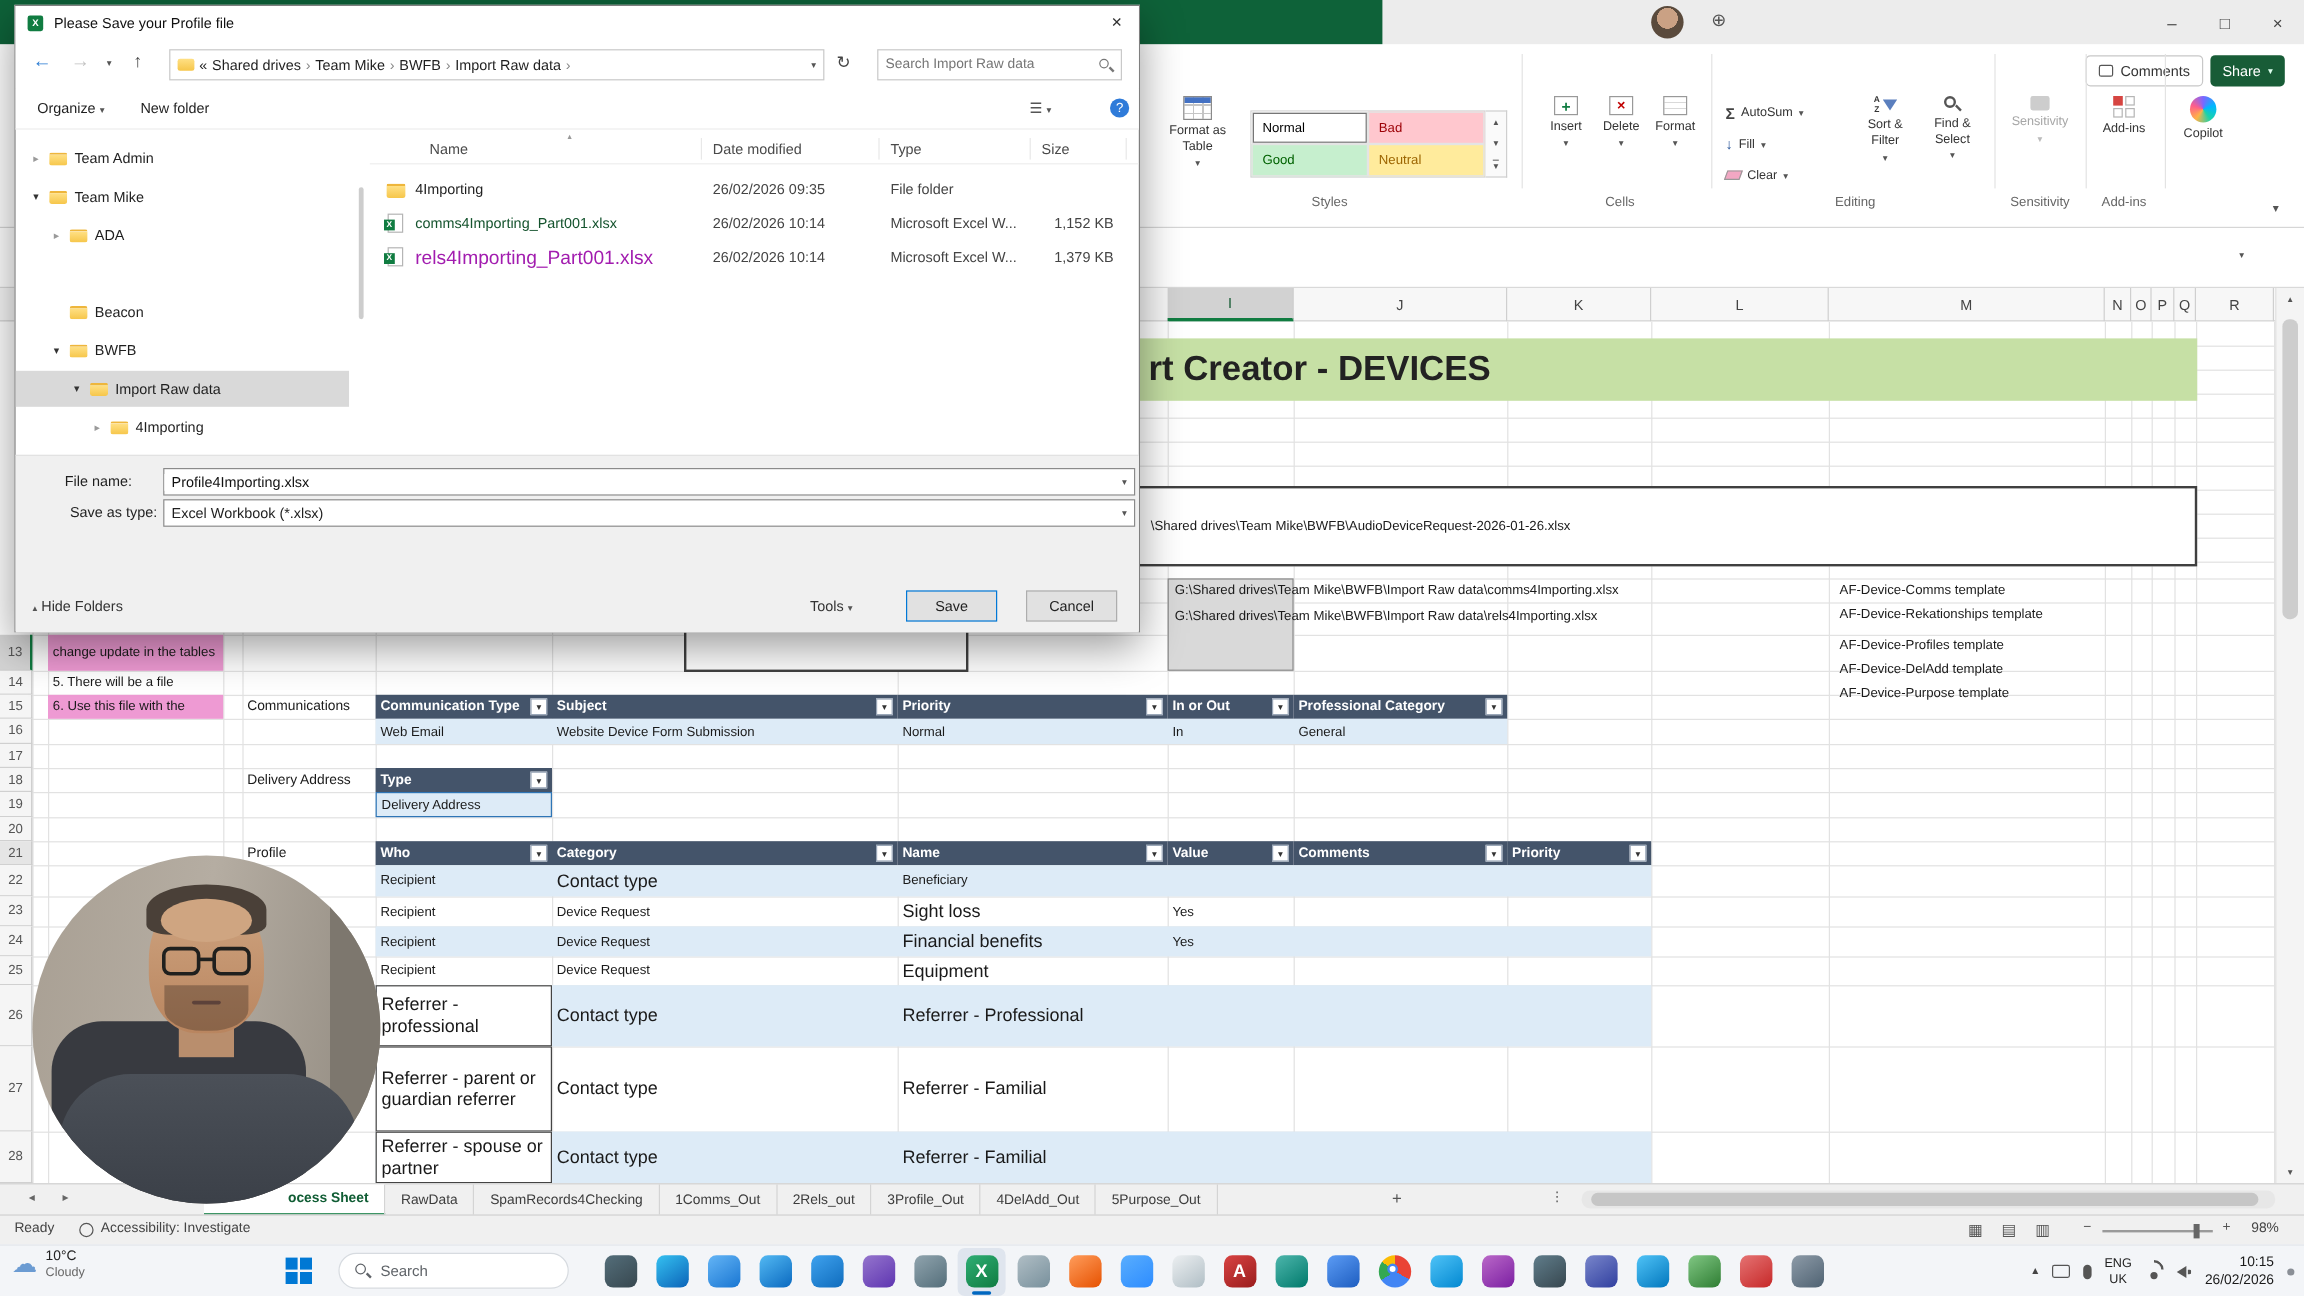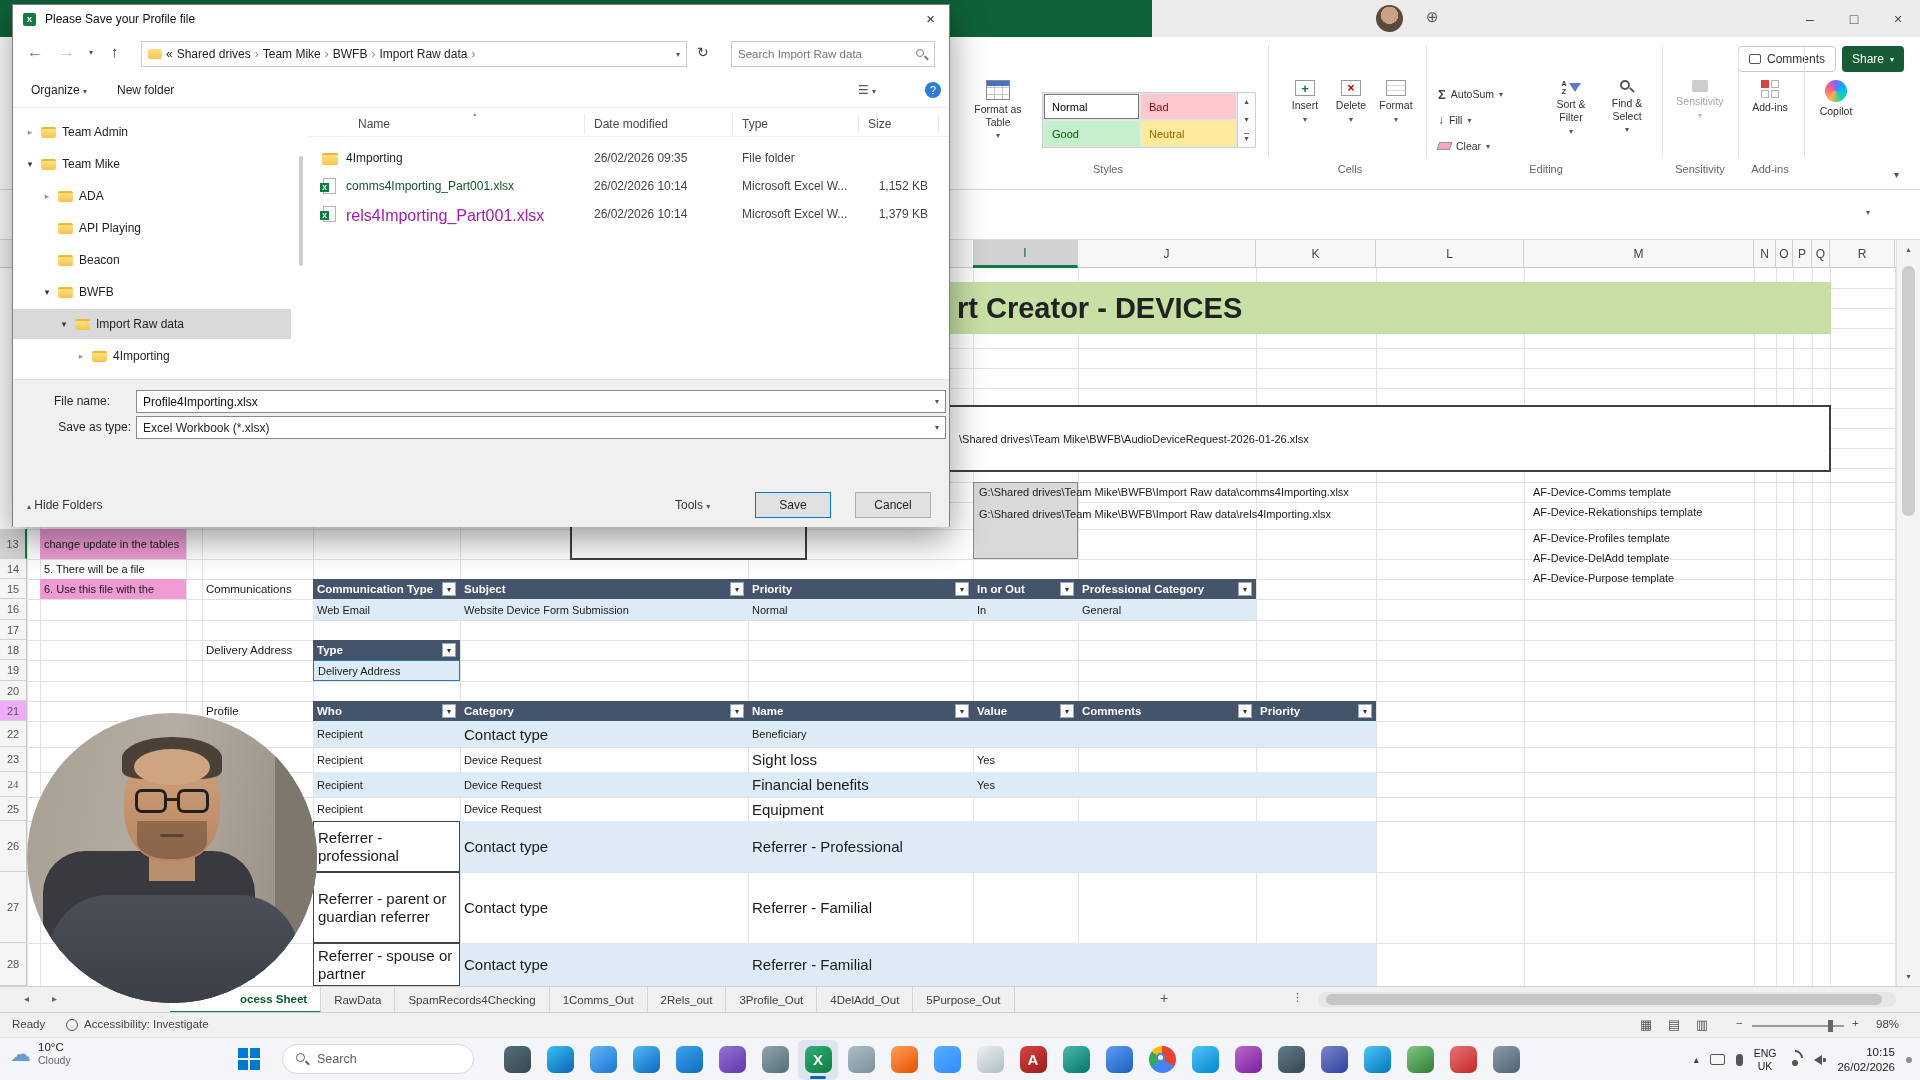--- a/index.html
+++ b/index.html
@@ -212,24 +212,24 @@
         <div style="position: absolute; left: 1830px; top: 0px; width: 1px; height: 718px; background: rgb(226, 226, 226);"></div>
         <div style="position: absolute; left: 1895px; top: 0px; width: 1px; height: 718px; background: rgb(226, 226, 226);"></div>
         <div style="position: absolute; left: 0px; top: 261px; width: 27px; height: 30px; background: rgb(213, 213, 213); border-bottom: 1px solid rgb(208, 208, 208); border-right: 2px solid rgb(16, 124, 65); display: flex; align-items: center; justify-content: center; font-size: 11px; color: rgb(85, 85, 85);">13</div>
         <div style="position: absolute; left: 0px; top: 291px; width: 27px; height: 20px; background: rgb(245, 245, 245); border-bottom: 1px solid rgb(208, 208, 208); border-right: 1px solid rgb(198, 198, 198); display: flex; align-items: center; justify-content: center; font-size: 11px; color: rgb(85, 85, 85);">14</div>
         <div style="position: absolute; left: 0px; top: 311px; width: 27px; height: 20px; background: rgb(245, 245, 245); border-bottom: 1px solid rgb(208, 208, 208); border-right: 1px solid rgb(198, 198, 198); display: flex; align-items: center; justify-content: center; font-size: 11px; color: rgb(85, 85, 85);">15</div>
         <div style="position: absolute; left: 0px; top: 331px; width: 27px; height: 21px; background: rgb(245, 245, 245); border-bottom: 1px solid rgb(208, 208, 208); border-right: 1px solid rgb(198, 198, 198); display: flex; align-items: center; justify-content: center; font-size: 11px; color: rgb(85, 85, 85);">16</div>
         <div style="position: absolute; left: 0px; top: 352px; width: 27px; height: 20px; background: rgb(245, 245, 245); border-bottom: 1px solid rgb(208, 208, 208); border-right: 1px solid rgb(198, 198, 198); display: flex; align-items: center; justify-content: center; font-size: 11px; color: rgb(85, 85, 85);">17</div>
         <div style="position: absolute; left: 0px; top: 372px; width: 27px; height: 20px; background: rgb(245, 245, 245); border-bottom: 1px solid rgb(208, 208, 208); border-right: 1px solid rgb(198, 198, 198); display: flex; align-items: center; justify-content: center; font-size: 11px; color: rgb(85, 85, 85);">18</div>
         <div style="position: absolute; left: 0px; top: 392px; width: 27px; height: 21px; background: rgb(245, 245, 245); border-bottom: 1px solid rgb(208, 208, 208); border-right: 1px solid rgb(198, 198, 198); display: flex; align-items: center; justify-content: center; font-size: 11px; color: rgb(85, 85, 85);">19</div>
         <div style="position: absolute; left: 0px; top: 413px; width: 27px; height: 20px; background: rgb(245, 245, 245); border-bottom: 1px solid rgb(208, 208, 208); border-right: 1px solid rgb(198, 198, 198); display: flex; align-items: center; justify-content: center; font-size: 11px; color: rgb(85, 85, 85);">20</div>
-        <div style="position: absolute; left: 0px; top: 433px; width: 27px; height: 20px; background: #f0abfc; border-bottom: 1px solid rgb(208, 208, 208); border-right: 1px solid rgb(198, 198, 198); display: flex; align-items: center; justify-content: center; font-size: 11px; color: rgb(85, 85, 85);">21</div>
+        <div style="position: absolute; left: 0px; top: 433px; width: 27px; height: 20px; background: #e5e5e5; border-bottom: 1px solid rgb(208, 208, 208); border-right: 1px solid rgb(198, 198, 198); display: flex; align-items: center; justify-content: center; font-size: 11px; color: rgb(85, 85, 85);">21</div>
         <div style="position: absolute; left: 0px; top: 453px; width: 27px; height: 26px; background: rgb(245, 245, 245); border-bottom: 1px solid rgb(208, 208, 208); border-right: 1px solid rgb(198, 198, 198); display: flex; align-items: center; justify-content: center; font-size: 11px; color: rgb(85, 85, 85);">22</div>
         <div style="position: absolute; left: 0px; top: 479px; width: 27px; height: 25px; background: rgb(245, 245, 245); border-bottom: 1px solid rgb(208, 208, 208); border-right: 1px solid rgb(198, 198, 198); display: flex; align-items: center; justify-content: center; font-size: 11px; color: rgb(85, 85, 85);">23</div>
-        <div style="position: absolute; left: 0px; top: 504px; width: 27px; height: 25px; background: rgb(245, 245, 245); border-bottom: 1px solid rgb(208, 208, 208); border-right: 1px solid rgb(198, 198, 198); display: flex; align-items: center; justify-content: center; font-size: 11px; color: rgb(85, 85, 85); font-family: Liberation Serif, serif;">24</div>
+        <div style="position: absolute; left: 0px; top: 504px; width: 27px; height: 25px; background: rgb(245, 245, 245); border-bottom: 1px solid rgb(208, 208, 208); border-right: 1px solid rgb(198, 198, 198); display: flex; align-items: center; justify-content: center; font-size: 11px; color: rgb(85, 85, 85);">24</div>
         <div style="position: absolute; left: 0px; top: 529px; width: 27px; height: 24px; background: rgb(245, 245, 245); border-bottom: 1px solid rgb(208, 208, 208); border-right: 1px solid rgb(198, 198, 198); display: flex; align-items: center; justify-content: center; font-size: 11px; color: rgb(85, 85, 85);">25</div>
         <div style="position: absolute; left: 0px; top: 553px; width: 27px; height: 51px; background: rgb(245, 245, 245); border-bottom: 1px solid rgb(208, 208, 208); border-right: 1px solid rgb(198, 198, 198); display: flex; align-items: center; justify-content: center; font-size: 11px; color: rgb(85, 85, 85);">26</div>
         <div style="position: absolute; left: 0px; top: 604px; width: 27px; height: 71px; background: rgb(245, 245, 245); border-bottom: 1px solid rgb(208, 208, 208); border-right: 1px solid rgb(198, 198, 198); display: flex; align-items: center; justify-content: center; font-size: 11px; color: rgb(85, 85, 85);">27</div>
         <div style="position: absolute; left: 0px; top: 675px; width: 27px; height: 43px; background: rgb(245, 245, 245); border-bottom: 1px solid rgb(208, 208, 208); border-right: 1px solid rgb(198, 198, 198); display: flex; align-items: center; justify-content: center; font-size: 11px; color: rgb(85, 85, 85);">28</div>
         <div style="position: absolute; left: 313px; top: 311px; width: 147px; height: 20px; display: flex; align-items: center; padding: 0px 4px; background: rgb(68, 84, 106); color: rgb(255, 255, 255); font-weight: bold; font-size: 11.5px; white-space: nowrap; overflow: hidden;">
           <span>Communication Type</span>
           <span style="margin-left: auto; flex: 0 0 auto; width: 14px; height: 14px; background: rgb(255, 255, 255); border: 1px solid rgb(154, 167, 184); color: rgb(51, 51, 51); font-size: 8px; display: flex; align-items: center; justify-content: center;">▾</span>
         </div>
         <div style="position: absolute; left: 460px; top: 311px; width: 288px; height: 20px; display: flex; align-items: center; padding: 0px 4px; background: rgb(68, 84, 106); color: rgb(255, 255, 255); font-weight: bold; font-size: 11.5px; white-space: nowrap; overflow: hidden;">
           <span>Subject</span>
@@ -510,25 +510,20 @@
         </div>
         <div style="position: absolute; left: 0px; top: 41px; width: 278px; height: 30px; display: flex; align-items: center;">
           <span style="width: 14px; text-align: center; margin-left: 10px; font-size: 9px; color: rgb(51, 51, 51);">▾</span>
           <span style="width: 15px; height: 11px; background: linear-gradient(rgb(255, 224, 132), rgb(246, 198, 74)); border-radius: 2px; margin: 0px 6px 0px 4px; flex: 0 0 auto; border-top: 2px solid rgb(238, 182, 60);"></span>
           <span style="white-space: nowrap; overflow: hidden;">Team Mike</span>
         </div>
         <div style="position: absolute; left: 0px; top: 73px; width: 278px; height: 30px; display: flex; align-items: center;">
           <span style="width: 14px; text-align: center; margin-left: 27px; font-size: 9px; color: rgb(154, 154, 154);">▸</span>
           <span style="width: 15px; height: 11px; background: linear-gradient(rgb(255, 224, 132), rgb(246, 198, 74)); border-radius: 2px; margin: 0px 6px 0px 4px; flex: 0 0 auto; border-top: 2px solid rgb(238, 182, 60);"></span>
           <span style="white-space: nowrap; overflow: hidden;">ADA</span>
-        </div>
-        <div style="position: absolute; left: 0px; top: 105px; width: 278px; height: 30px; display: flex; align-items: center;">
-          <span style="width: 14px; text-align: center; margin-left: 27px; font-size: 9px; color: rgb(154, 154, 154);"></span>
-          <span style="width: 15px; height: 11px; background: linear-gradient(rgb(255, 224, 132), rgb(246, 198, 74)); border-radius: 2px; margin: 0px 6px 0px 4px; flex: 0 0 auto; border-top: 2px solid rgb(238, 182, 60);"></span>
-          <span style="white-space: nowrap; overflow: hidden;">API Playing</span>
         </div>
         <div style="position: absolute; left: 0px; top: 137px; width: 278px; height: 30px; display: flex; align-items: center;">
           <span style="width: 14px; text-align: center; margin-left: 27px; font-size: 9px; color: rgb(154, 154, 154);"></span>
           <span style="width: 15px; height: 11px; background: linear-gradient(rgb(255, 224, 132), rgb(246, 198, 74)); border-radius: 2px; margin: 0px 6px 0px 4px; flex: 0 0 auto; border-top: 2px solid rgb(238, 182, 60);"></span>
           <span style="white-space: nowrap; overflow: hidden;">Beacon</span>
         </div>
         <div style="position: absolute; left: 0px; top: 169px; width: 278px; height: 30px; display: flex; align-items: center;">
           <span style="width: 14px; text-align: center; margin-left: 27px; font-size: 9px; color: rgb(51, 51, 51);">▾</span>
           <span style="width: 15px; height: 11px; background: linear-gradient(rgb(255, 224, 132), rgb(246, 198, 74)); border-radius: 2px; margin: 0px 6px 0px 4px; flex: 0 0 auto; border-top: 2px solid rgb(238, 182, 60);"></span>
           <span style="white-space: nowrap; overflow: hidden;">BWFB</span>

